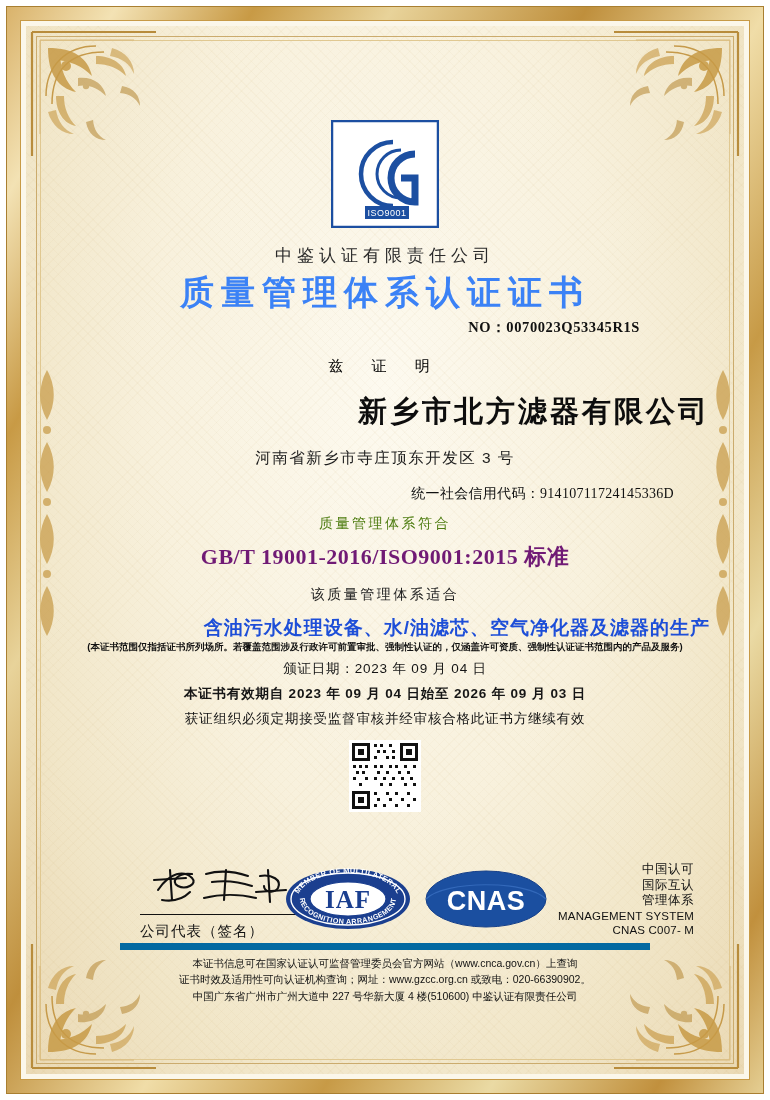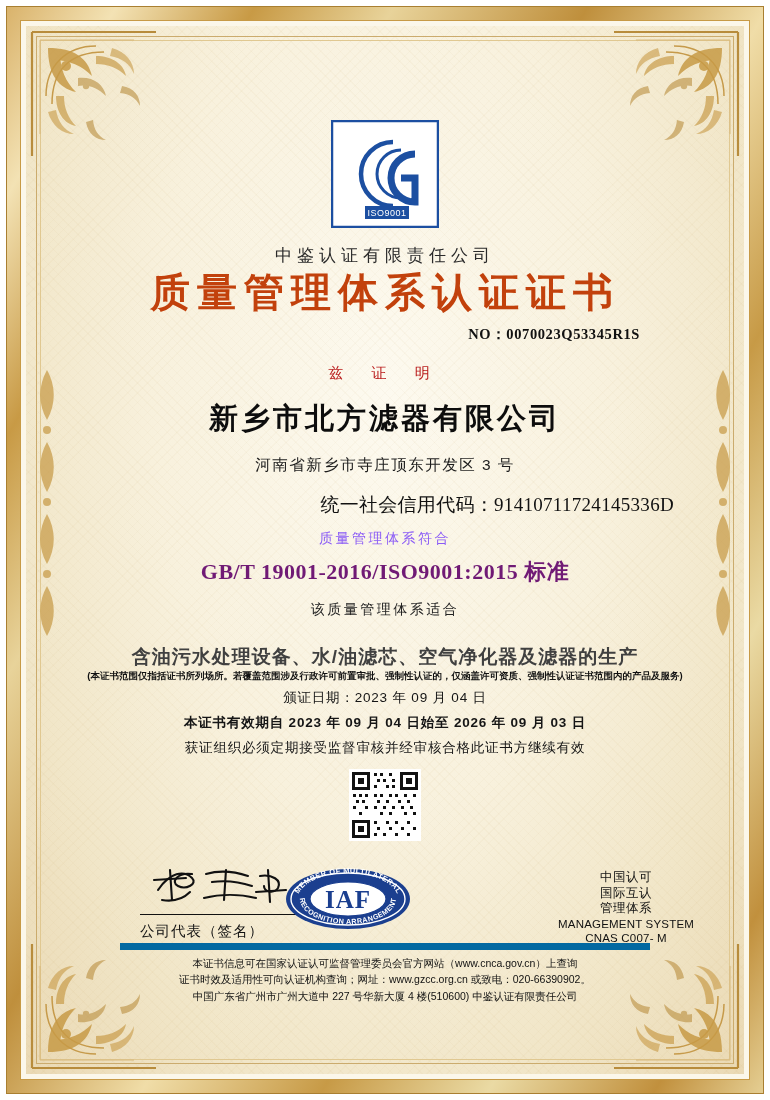--- a/index.html
+++ b/index.html
@@ -108,77 +108,78 @@
 
   .issuer {
     font-family: "Liberation Sans", sans-serif;
     font-size: 17px;
     letter-spacing: 5px;
     color: #2a2a2a;
     margin-bottom: 6px;
   }
 
   .main-title {
-    font-family: Liberation Mono, monospace;
-    font-size: 40px;
+    font-family: Liberation Sans, sans-serif;
+    font-size: 34px;
     font-weight: bold;
     letter-spacing: 7px;
-    color: #c2410c;
+    color: #3b82f6;
     line-height: 1.15;
     margin: 2px 0 6px 0;
   }
 
   .cert-no {
     font-family: "Liberation Serif", serif;
     font-size: 14.5px;
     font-weight: bold;
     letter-spacing: .6px;
     text-align: right;
     padding-right: 70px;
     color: #111;
     margin-top: 2px;
   }
 
   .hereby {
     font-size: 15px;
     letter-spacing: 12px;
     margin-top: 20px;
-    color: #b91c1c;
+    color: #000000;
   }
 
   .company {
     font-size: 29px;
     font-weight: bold;
     letter-spacing: 3px;
     margin-top: 16px;
     color: #0d0d0d;
+    text-align: right;
   }
 
   .address {
     font-size: 15.5px;
     letter-spacing: 1.5px;
     margin-top: 16px;
     color: #1c1c1c;
   }
 
   .credit-code {
     font-family: "Liberation Serif", serif;
-    font-size: 19px;
+    font-size: 14px;
     text-align: right;
     padding-right: 36px;
     margin-top: 16px;
     color: #111;
     letter-spacing: .3px;
   }
 
   .conforms {
     font-size: 14px;
     letter-spacing: 2.5px;
     margin-top: 12px;
-    color: #8b5cf6;
+    color: #4d7c0f;
   }
 
   .standard {
     font-family: "Liberation Serif", serif;
     font-size: 22px;
     font-weight: bold;
     letter-spacing: .5px;
     margin-top: 9px;
     color: #701a75;
   }
@@ -187,22 +188,23 @@
     font-size: 14px;
     letter-spacing: 2.5px;
     margin-top: 14px;
     color: #222;
   }
 
   .scope {
     font-size: 19px;
     font-weight: bold;
     letter-spacing: 1px;
-    margin-top: 25px;
-    color: #404040;
+    margin-top: 11px;
+    color: #1d4ed8;
+    text-align: right;
   }
 
   .scope-note {
     font-size: 9.5px;
     font-weight: bold;
     letter-spacing: 0px;
     margin-top: 0;
     color: #111;
   }
 
@@ -260,22 +262,22 @@
   .cnas-logo {
     position: absolute;
     left: 352px;
     top: 6px;
     width: 124px;
     height: 62px;
   }
   .cnas-text {
     position: absolute;
     left: 486px;
-    top: 8px;
-    text-align: center;
+    top: 0;
+    text-align: right;
     line-height: 1.25;
   }
   .cnas-text .cn {
     font-size: 12.5px;
     color: #111;
     letter-spacing: .5px;
   }
   .cnas-text .en {
     font-family: "Liberation Sans", sans-serif;
     font-size: 11.5px;
@@ -581,20 +583,28 @@
         <text font-family="Liberation Sans, sans-serif" font-size="7.4" font-weight="bold" fill="#ffffff" letter-spacing="0.4">
           <textPath href="#iafTop" startOffset="50%" text-anchor="middle">MEMBER OF MULTILATERAL</textPath>
         </text>
         <text font-family="Liberation Sans, sans-serif" font-size="7.2" font-weight="bold" fill="#ffffff" letter-spacing="0.4">
           <textPath href="#iafBot" startOffset="50%" text-anchor="middle">RECOGNITION ARRANGEMENT</textPath>
         </text>
         <text x="64" y="40" text-anchor="middle" font-family="Liberation Serif, serif" font-size="25" font-weight="bold" fill="#1b3f8f" letter-spacing="1">IAF</text>
       </svg>
     </div>
 
+    <div class="cnas-logo">
+      <svg width="124" height="62" viewBox="0 0 124 62">
+        <ellipse cx="62" cy="31" rx="60" ry="28" fill="#1b4fa0"></ellipse>
+        <ellipse cx="62" cy="31" rx="60" ry="28" fill="none" stroke="#16408a" stroke-width="1"></ellipse>
+        <path d="M2 31 C20 12, 104 12, 122 31" fill="none" stroke="#3d74c4" stroke-width="1.2" opacity=".7"></path>
+        <text x="62" y="42" text-anchor="middle" font-family="Liberation Sans, sans-serif" font-size="27" font-weight="bold" fill="#ffffff" letter-spacing="0.5">CNAS</text>
+      </svg>
+    </div>
 
     <div class="cnas-text">
       <div class="cn">中国认可</div>
       <div class="cn">国际互认</div>
       <div class="cn">管理体系</div>
       <div class="en">MANAGEMENT SYSTEM</div>
       <div class="en">CNAS C007- M</div>
     </div>
   </div>
 

